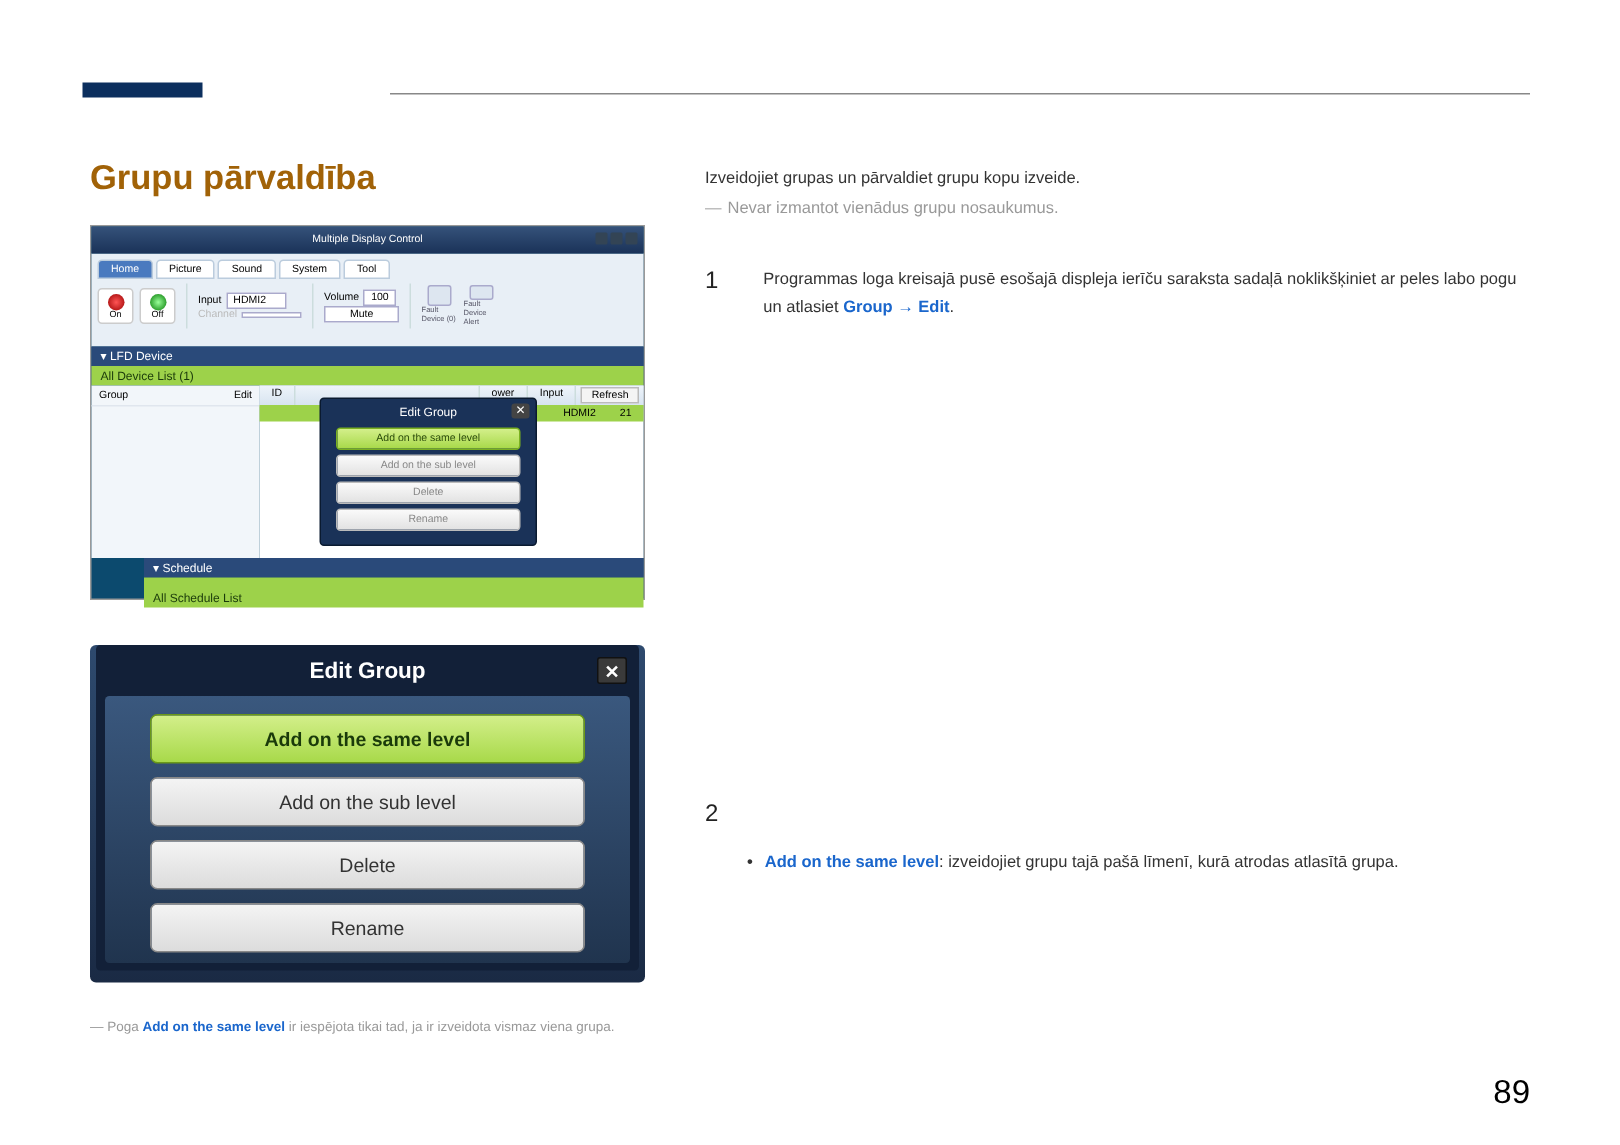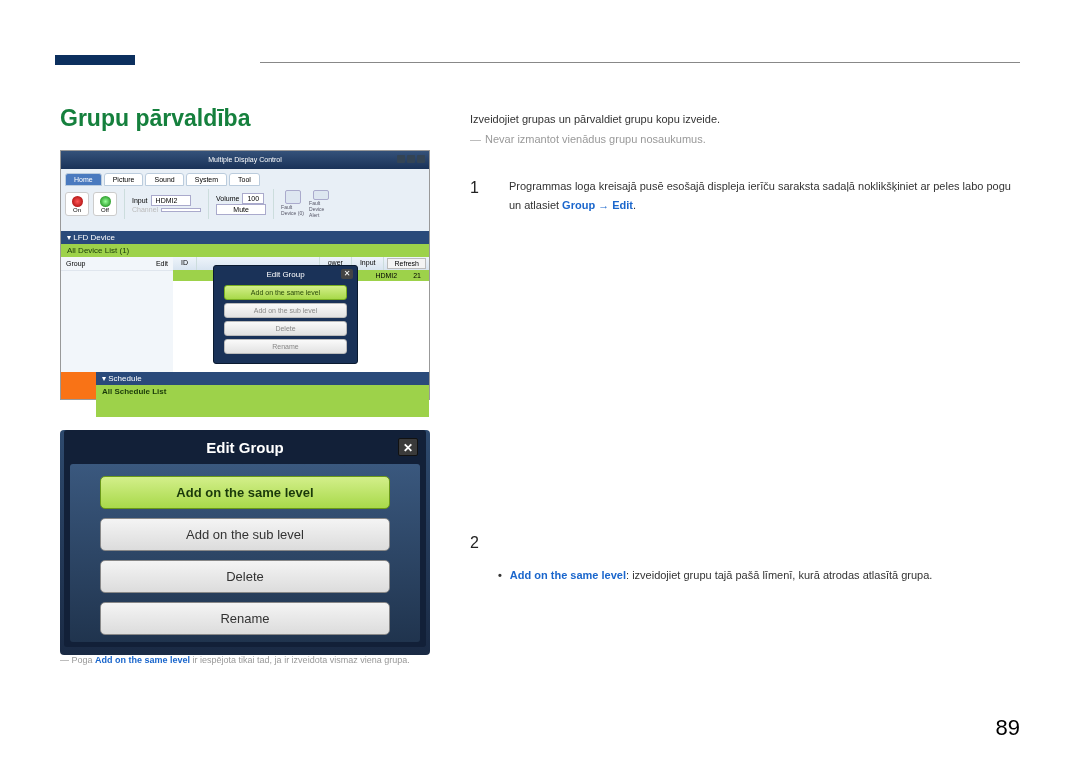--- a/index.html
+++ b/index.html
@@ -3,63 +3,63 @@
 <meta charset="utf-8">
 <style>
 * { margin:0; padding:0; box-sizing:border-box; }
 body { width:1080px; height:763px; font-family:Arial,Helvetica,sans-serif; background:#fff; color:#000; position:relative; }
 .page { padding:55px 60px 30px 60px; }
 .top-rule { position:absolute; top:62px; left:260px; right:60px; border-top:1px solid #888; }
 .top-accent { position:absolute; top:55px; left:55px; width:80px; height:10px; background:#0c2f5e; }
 .content { display:flex; gap:40px; margin-top:50px; }
 .left { width:370px; }
 .right { flex:1; padding-top:5px; font-size:11px; line-height:1.8; color:#333; }
-h1 { font-size:23px; font-weight:600; color:#15803d; margin-bottom:18px; }
+h1 { font-size:23px; font-weight:600; color:#a16207; margin-bottom:18px; }
 h2 { font-size:15px; font-weight:700; color:#e08a1a; margin-bottom:14px; }
 .shot { border:1px solid #999; margin-bottom:30px; }
-.shot1 { height:250px; background:#f97316; position:relative; }
+.shot1 { height:250px; background:#0c4a6e; position:relative; }
 .shot1-top { background:linear-gradient(#35527a,#1a3258); height:18px; color:#fff; font-size:7px; text-align:center; line-height:18px; position:relative; }
 .winbtns { position:absolute; right:4px; top:4px; display:flex; gap:2px; }
 .winbtns span { width:8px; height:8px; background:#345; border-radius:1px; }
 .toolbar { background:#e8eff6; height:62px; padding:4px; }
 .tabs { display:flex; gap:2px; margin-bottom:3px; }
 .tabs span { background:#fff; border:1px solid #bcd; padding:2px 8px; font-size:7px; border-radius:3px 3px 0 0; }
 .tabs span.active { background:#4a7abf; color:#fff; }
 .tb-row { display:flex; align-items:center; gap:4px; }
 .pwr { width:24px; height:24px; background:#fff; border:1px solid #ccc; border-radius:3px; display:flex; flex-direction:column; align-items:center; justify-content:center; font-size:6px; }
 .pwr.red .ico{ width:11px; height:11px; border-radius:50%; background:radial-gradient(#f55,#900); }
 .pwr.grn .ico{ width:11px; height:11px; border-radius:50%; background:radial-gradient(#9f9,#070); }
 .field { display:flex; align-items:center; gap:3px; font-size:7px; }
 .field .sel{ background:#fff; border:1px solid #aac; padding:1px 4px; min-width:40px; }
 .lfd-bar,.sch-bar { background:#2a4a7a; color:#fff; font-size:8px; padding:2px 6px; }
-.all-dev,.all-sch { background:#9dd24a; color:#1a3a0a; font-size:8px; padding:2px 6px; display:flex; justify-content:space-between; }
+.all-dev,.all-sch { background:#9dd24a; color:#1a3a0a; font-size:8px; padding:2px 6px; display:flex; justify-content:space-between;align-items:flex-end; }
 .side { width:112px; float:left; background:#f2f6fa; height:115px; }
 .side-row { display:flex; justify-content:space-between; padding:3px 5px; font-size:7px; border-bottom:1px solid #e0e6ee; }
 .main1 { margin-left:112px; height:115px; background:#fff; position:relative; }
 .thead { display:flex; background:linear-gradient(#eef4fa,#d8e4f0); font-size:7px; }
 .thead span { padding:2px 8px; border-right:1px solid #cdd; }
 .thead .ref { margin-left:auto; background:#f4f4f4; border:1px solid #bbb; padding:1px 6px; margin:1px 3px; }
 .trow { display:flex; font-size:7px; background:#9dd24a; }
 .trow span { padding:2px 8px; }
 .popup1 { position:absolute; top:8px; left:40px; width:145px; background:#1a3258; border-radius:3px; border:1px solid #0a1a30; padding-bottom:6px; }
 .popup1-h { display:flex; justify-content:space-between; align-items:center; padding:3px 4px; color:#fff; font-size:8px; }
 .popup1-h .x { background:#444; color:#fff; width:12px; height:10px; text-align:center; font-size:8px; border-radius:2px; }
 .popup1 .btn { margin:3px 10px; background:linear-gradient(#fafafa,#e2e2e2); border:1px solid #bbb; border-radius:3px; text-align:center; font-size:7px; padding:3px 0; color:#888; }
 .popup1 .btn.active { background:linear-gradient(#d3ef8a,#a8d94a); color:#2a4a0a; border-color:#7ab020; }
 .sch { clear:both;margin-left:35px; }
-.all-sch { height:32px;font-weight:bold; }
+.all-sch { height:20px; }
 .shot2 { height:225px; background:linear-gradient(#2e4a6e,#1a2a44); border-radius:4px; border:none; padding:0; }
 .shot2-inner{ background:#122038; margin:4px; border-radius:3px; height:calc(100% - 8px); }
 .shot2-h { display:flex; align-items:center; justify-content:center; position:relative; height:34px; color:#fff; font-size:15px; font-weight:bold; }
 .shot2-h .pin { position:absolute; left:10px; width:14px; height:14px; }
 .shot2-h .x2 { position:absolute; right:8px; width:20px; height:18px; background:#3a3a3a; color:#fff; text-align:center; font-size:12px; line-height:18px; border-radius:2px; border:1px solid #111; }
 .shot2-body { background:linear-gradient(#3a587e,#20344e); margin:0 6px 6px 6px; border-radius:3px; padding:12px 30px; height:178px; }
 .shot2-body .b2 { background:linear-gradient(#f4f4f4,#dcdcdc); border:1px solid #888; border-radius:5px; text-align:center; font-size:13px; padding:8px 0; margin-bottom:9px; color:#333; }
 .shot2-body .b2.active { background:linear-gradient(#d3ef8a,#a8d94a); border-color:#6a9818; font-weight:bold; color:#1a3a0a; }
-.footnote { font-size:9px; color:#999; margin-top:0; }
+.footnote { font-size:9px; color:#999; margin-top:24px; }
 .footnote .hl{ color:#1a66cc; font-weight:bold; }
 .step { display:flex; gap:12px; margin-bottom:8px; }
 .step .num { font-size:16px; font-weight:400; color:#222; }
 .step .txt { padding-top:3px;margin-left:18px; }
 .hl { color:#1a66cc; font-weight:bold; }
 .dash { color:#aaa; margin-right:4px; }
 .note { color:#999; margin-bottom:24px; }
 .bullet { display:flex; gap:8px; margin:6px 0 0 28px; }
 .bullet .dot { font-weight:bold; }
 .pagenum { position:absolute; bottom:22px; right:60px; font-size:22px; color:#000000; }

